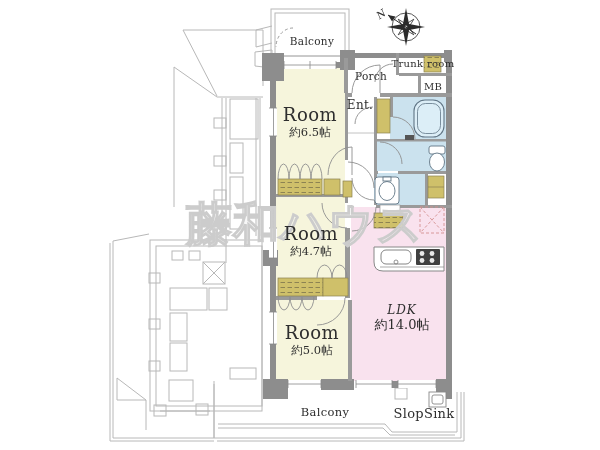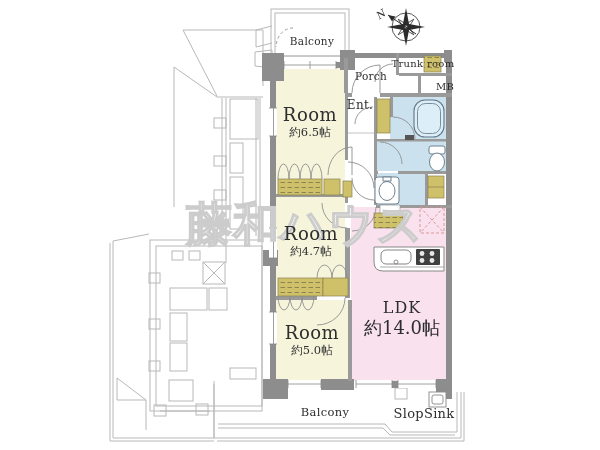--- a/index.html
+++ b/index.html
@@ -17,22 +17,22 @@
   html,body{margin:0;padding:0;background:#ffffff;}
   .plan{position:relative;width:600px;height:450px;background:#fff;overflow:hidden;
         font-family:"DejaVu Serif","Liberation Serif",serif;color:var(--c-text);}
   .plan svg{position:absolute;left:0;top:0;}
   .lbl{position:absolute;transform:translate(-50%,-50%);white-space:nowrap;
        font-size:10.5px;letter-spacing:.3px;z-index:5;}
   .room-label{position:absolute;transform:translate(-50%,-50%);text-align:center;
        line-height:1.2;z-index:5;white-space:nowrap;}
   .room-label .rname{display:block;font-size:18px;letter-spacing:.5px;}
   .room-label .rsize{display:block;font-size:11.5px;text-align:center;}
-  .room-label.ldk .rname{font-size:16px;letter-spacing:1px;}
-  .room-label.ldk .rsize{font-size:18px;}
+  .room-label.ldk .rname{font-size:12px;letter-spacing:1px;font-style:italic;}
+  .room-label.ldk .rsize{font-size:13px;}
   .watermark{position:absolute;left:186px;top:194px;z-index:4;
        font-family:"DejaVu Sans","Liberation Sans",sans-serif;font-weight:bold;
        font-size:46px;letter-spacing:1px;color:rgba(240,240,240,0.55);
        -webkit-text-stroke:1.3px var(--c-watermark_stroke);pointer-events:none;}
   .north{position:absolute;transform:translate(-50%,-50%) rotate(-35deg);
        font-style:italic;font-size:10px;z-index:6;}
 </style>
 </head>
 <body>
 
@@ -246,21 +246,21 @@
     <polygon points="406,8 409,24 425,27 409,30 406,46 403,30 387,27 403,24" fill="#2b2b2b"></polygon>
     <circle cx="406" cy="27" r="1.4" fill="#fff" stroke="#2b2b2b" stroke-width="0.6"></circle>
     <line x1="416" y1="34" x2="388" y2="15" stroke="#2b2b2b" stroke-width="1"></line>
     <polygon points="388,15 395.5,16.4 392.1,21.4" fill="#2b2b2b"></polygon>
   </g>
 </svg>
 
   <div class="lbl" style="left:312px;top:41px;">Balcony</div>
   <div class="lbl" style="left:371px;top:76px;">Porch</div>
   <div class="lbl" style="left:423px;top:63px;font-size:10px;">Trunk room</div>
-  <div class="lbl" style="left:433px;top:86px;font-size:10px;margin-left:12px;">MB</div>
+  <div class="lbl" style="left:433px;top:86px;font-size:10px;">MB</div>
   <div class="lbl" style="left:360px;top:105px;font-size:12px;">Ent.</div>
 
   <div class="room-label" style="left:310px;top:122px;">
     <span class="rname">Room</span>
     <span class="rsize">約6.5帖</span>
   </div>
   <div class="room-label" style="left:311px;top:241px;">
     <span class="rname">Room</span>
     <span class="rsize">約4.7帖</span>
   </div>

